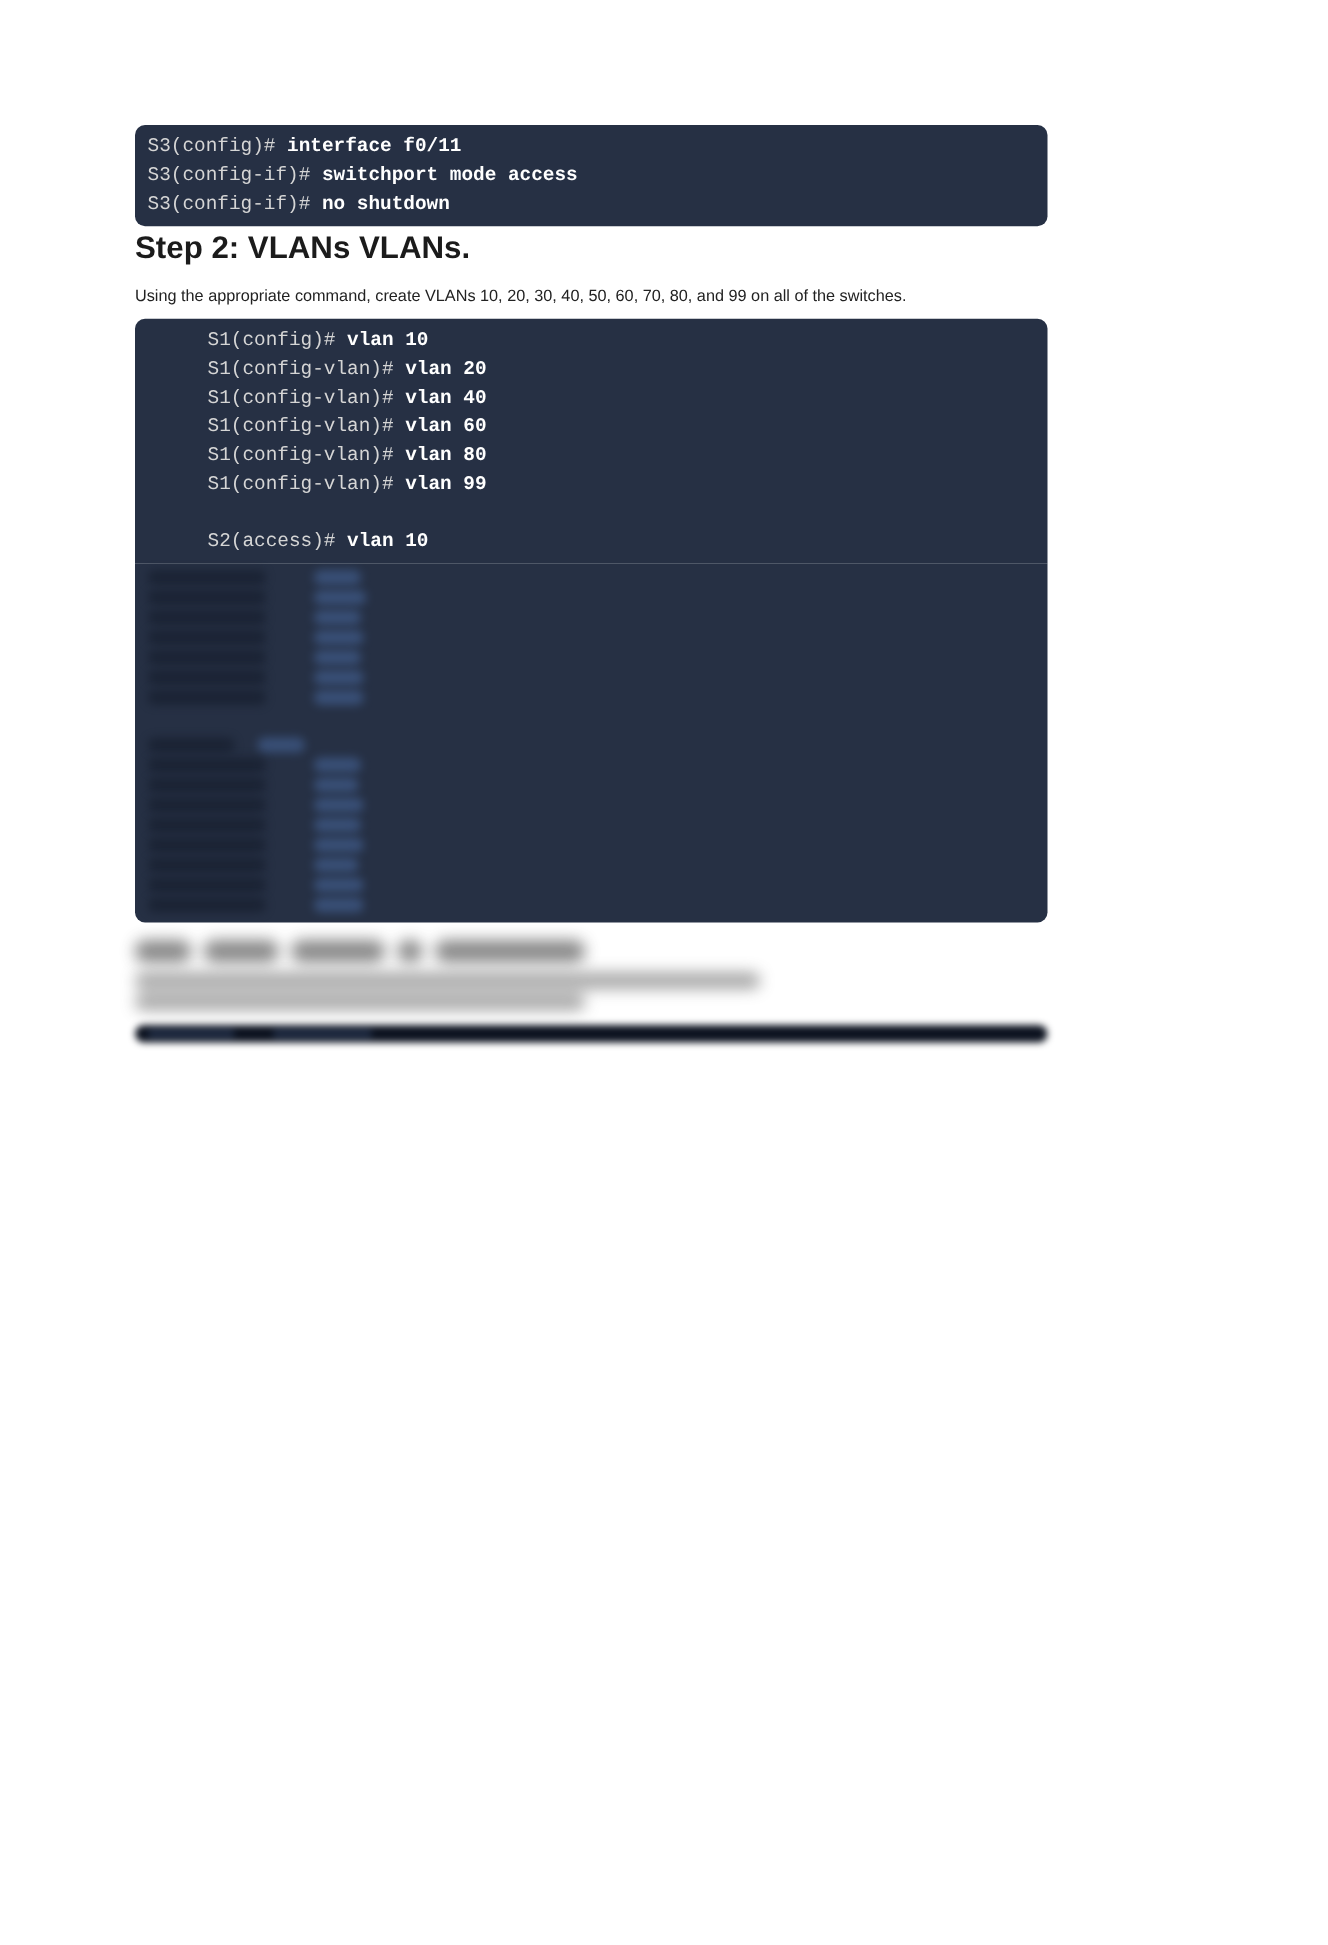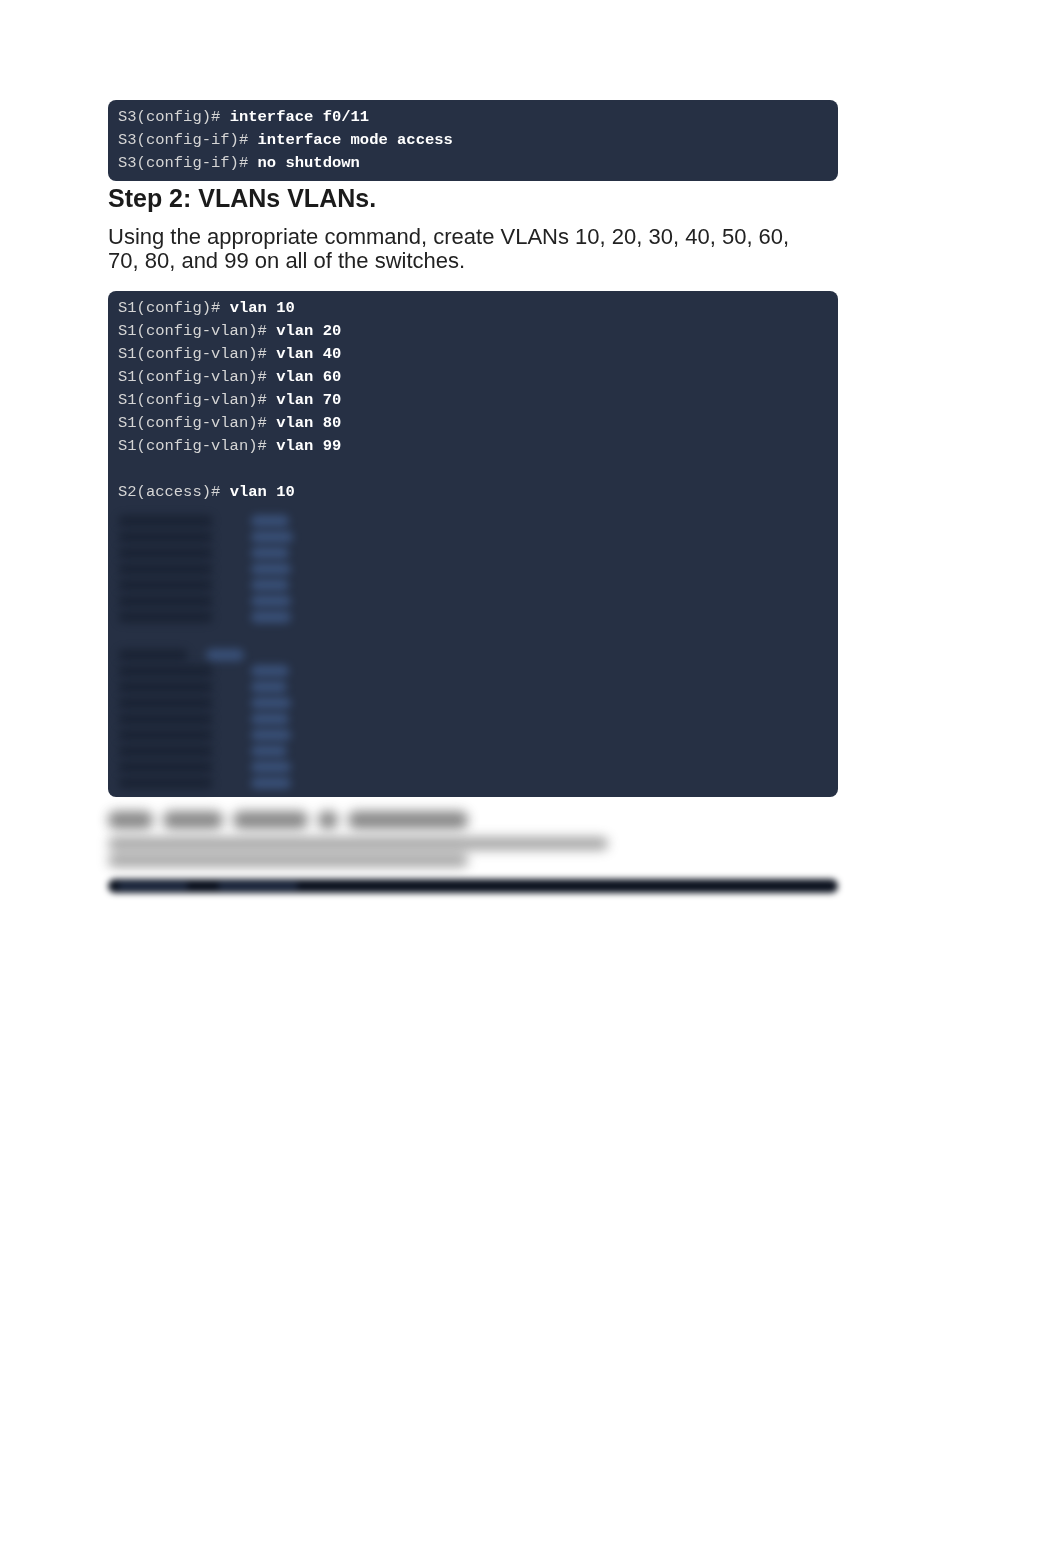--- a/index.html
+++ b/index.html
@@ -30,24 +30,24 @@
     }
     .prompt { color:#d5d5d5; font-weight:400; }
     .cmd { font-weight:700; color:#ffffff; }
     .heading {
       font-size: 25px;
       font-weight: 700;
       color: #1b1b1b;
       margin: 3px 108px 12px 108px;
     }
     .body-text {
-      font-size: 22px;
+      font-size: 13px;
       color: #222;
       line-height: 24px;
-      margin: 0 108px 18px 108px;
+      margin: 0 108px 6px 108px;
       max-width: 700px;
     }
     
     .blur-region {
       background: #263044;
       margin: 0 108px;
       border-radius: 0 0 8px 8px;
       padding: 3px 0 6px 0;
       position: relative;
     }
@@ -105,42 +105,41 @@
       display:flex;
       align-items:center;
       padding: 0 10px;
       gap: 30px;
     }
     .blur-bar .w {
       background:#202c43;
       height:8px;
       border-radius:4px;
     }
-    .merge-top { border-radius: 8px 8px 0 0; margin-bottom:0; }
+    .merge-top { border-radius: 8px 8px 0 0; margin-bottom:0;padding-left:48px; }
   </style>
 </head>
 <body>
 
 <div class="page">
 
   <div class="code-block" id="block1">
       <div class="code-line"><span class="prompt">S3(config)# </span><span class="cmd">interface f0/11</span></div>
-      <div class="code-line"><span class="prompt">S3(config-if)# </span><span class="cmd">interface mode access</span></div>
+      <div class="code-line"><span class="prompt">S3(config-if)# </span><span class="cmd">switchport mode access</span></div>
       <div class="code-line"><span class="prompt">S3(config-if)# </span><span class="cmd">no shutdown</span></div>
     </div>
 
   <h2 class="heading">Step 2: VLANs VLANs.</h2>
   <p class="body-text">Using the appropriate command, create VLANs 10, 20, 30, 40, 50, 60, 70, 80, and 99 on all of the switches.</p>
 
   <div class="code-block merge-top" id="block2">
       <div class="code-line"><span class="prompt">S1(config)# </span><span class="cmd">vlan 10</span></div>
       <div class="code-line"><span class="prompt">S1(config-vlan)# </span><span class="cmd">vlan 20</span></div>
       <div class="code-line"><span class="prompt">S1(config-vlan)# </span><span class="cmd">vlan 40</span></div>
       <div class="code-line"><span class="prompt">S1(config-vlan)# </span><span class="cmd">vlan 60</span></div>
-      <div class="code-line"><span class="prompt">S1(config-vlan)# </span><span class="cmd">vlan 70</span></div>
       <div class="code-line"><span class="prompt">S1(config-vlan)# </span><span class="cmd">vlan 80</span></div>
       <div class="code-line"><span class="prompt">S1(config-vlan)# </span><span class="cmd">vlan 99</span></div>
       <div class="code-line">&nbsp;</div>
       <div class="code-line"><span class="prompt">S2(access)# </span><span class="cmd">vlan 10</span></div>
     </div>
 
   <div class="blur-region">
 
     <div class="blur-line">
         <span class="blur-dark" style="width:95px"></span>

